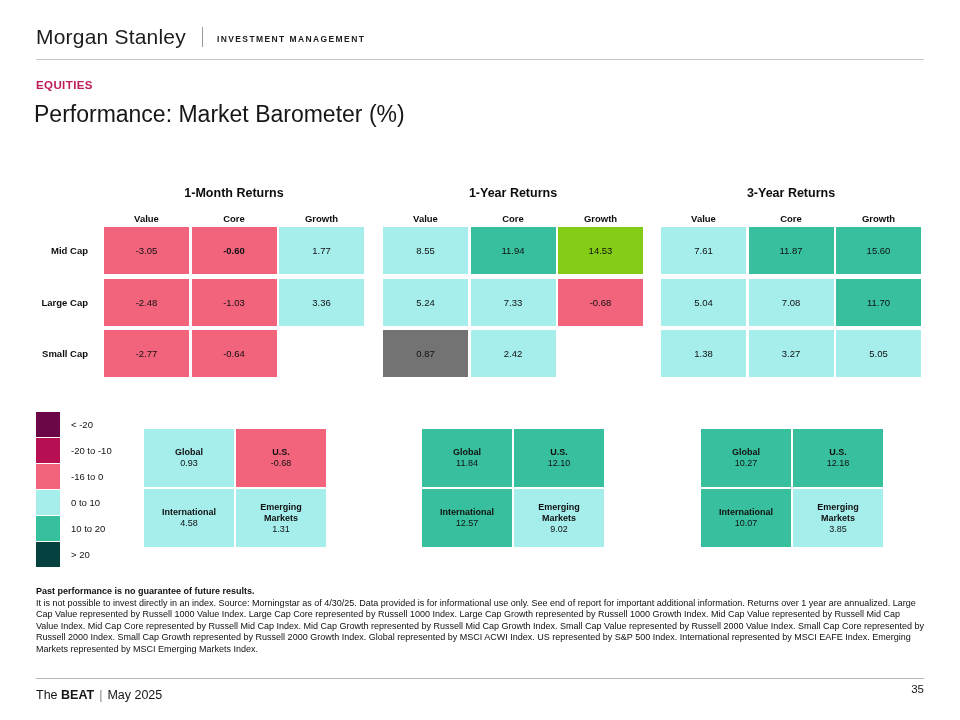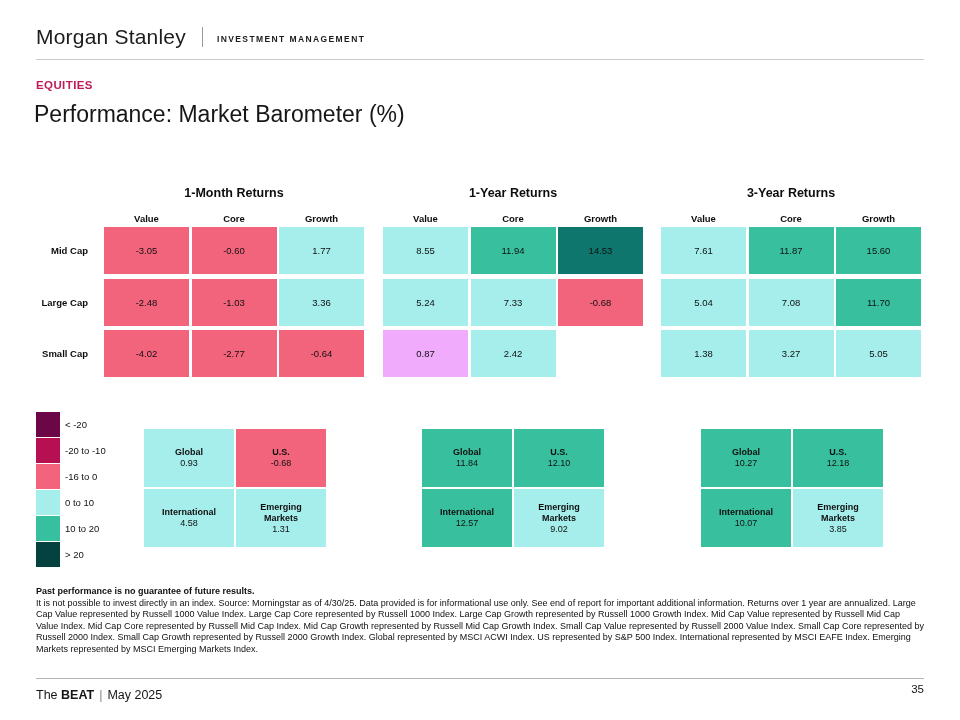--- a/index.html
+++ b/index.html
@@ -27,21 +27,21 @@
   .col-header{text-align:center;font-size:9.5px;font-weight:bold;color:#0d0d0d;}
   .heat-grid{position:absolute;top:41px;left:0;display:grid;grid-template-columns:85px 85px 85px;column-gap:2.5px;row-gap:4.5px;}
   .heat-cell{height:47px;display:flex;align-items:center;justify-content:center;font-size:9.5px;color:#101010;}
   .row-labels{position:absolute;left:24px;top:227px;display:grid;row-gap:4.5px;}
   .row-label{height:47px;width:64px;display:flex;align-items:center;justify-content:flex-end;font-weight:bold;font-size:9.5px;color:#0d0d0d;}
 
   
   .legend{position:absolute;left:36px;top:412px;display:flex;flex-direction:column;gap:1px;}
   .legend-item{display:flex;align-items:center;height:25px;}
   .legend-swatch{width:24px;height:25px;flex:0 0 24px;}
-  .legend-label{font-size:9.5px;color:#111;margin-left:5px;white-space:nowrap;}
+  .legend-label{font-size:9.5px;color:#111;margin-left:11px;white-space:nowrap;}
 
   
   .quad{position:absolute;top:429px;display:grid;grid-template-columns:90px 90px;gap:2px;}
   .quad-box{height:58px;display:flex;flex-direction:column;align-items:center;justify-content:center;text-align:center;font-size:9px;line-height:11px;color:#101010;}
   .quad-name{font-weight:bold;max-width:70px;}
 
   
   .disclaimer{position:absolute;left:36px;top:586px;width:888px;font-size:9px;line-height:11.6px;color:#101010;margin:0;}
   .disclaimer .lead{font-weight:bold;display:inline;}
 
@@ -70,45 +70,44 @@
   <div id="panels">
       <div class="panel" style="left: 104px;">
         <div class="panel-title">1-Month Returns</div>
         <div class="col-headers">
           <div class="col-header">Value</div>
           <div class="col-header">Core</div>
           <div class="col-header">Growth</div>
         </div>
         <div class="heat-grid">
           <div class="heat-cell" style="background: rgb(242, 100, 124);">-3.05</div>
-          <div class="heat-cell" style="background: rgb(242, 100, 124);">-0.60</div>
+          <div class="heat-cell" style="background: rgb(242, 100, 124); font-weight: bold;">-0.60</div>
           <div class="heat-cell" style="background: rgb(165, 238, 236);">1.77</div>
           <div class="heat-cell" style="background: rgb(242, 100, 124);">-2.48</div>
           <div class="heat-cell" style="background: rgb(242, 100, 124);">-1.03</div>
           <div class="heat-cell" style="background: rgb(165, 238, 236);">3.36</div>
-          <div class="heat-cell" style="background: rgb(242, 100, 124);">-4.02</div>
           <div class="heat-cell" style="background: rgb(242, 100, 124);">-2.77</div>
           <div class="heat-cell" style="background: rgb(242, 100, 124);">-0.64</div>
         </div>
       </div>
       <div class="panel" style="left: 383px;">
         <div class="panel-title">1-Year Returns</div>
         <div class="col-headers">
           <div class="col-header">Value</div>
           <div class="col-header">Core</div>
           <div class="col-header">Growth</div>
         </div>
         <div class="heat-grid">
           <div class="heat-cell" style="background: rgb(165, 238, 236);">8.55</div>
           <div class="heat-cell" style="background: rgb(56, 192, 158);">11.94</div>
-          <div class="heat-cell" style="background: #0f766e;">14.53</div>
+          <div class="heat-cell" style="background: #84cc16;">14.53</div>
           <div class="heat-cell" style="background: rgb(165, 238, 236);">5.24</div>
           <div class="heat-cell" style="background: rgb(165, 238, 236);">7.33</div>
           <div class="heat-cell" style="background: rgb(242, 100, 124);">-0.68</div>
-          <div class="heat-cell" style="background: #f0abfc;">0.87</div>
+          <div class="heat-cell" style="background: #737373;">0.87</div>
           <div class="heat-cell" style="background: rgb(165, 238, 236);">2.42</div>
         </div>
       </div>
       <div class="panel" style="left: 661px;">
         <div class="panel-title">3-Year Returns</div>
         <div class="col-headers">
           <div class="col-header">Value</div>
           <div class="col-header">Core</div>
           <div class="col-header">Growth</div>
         </div>

